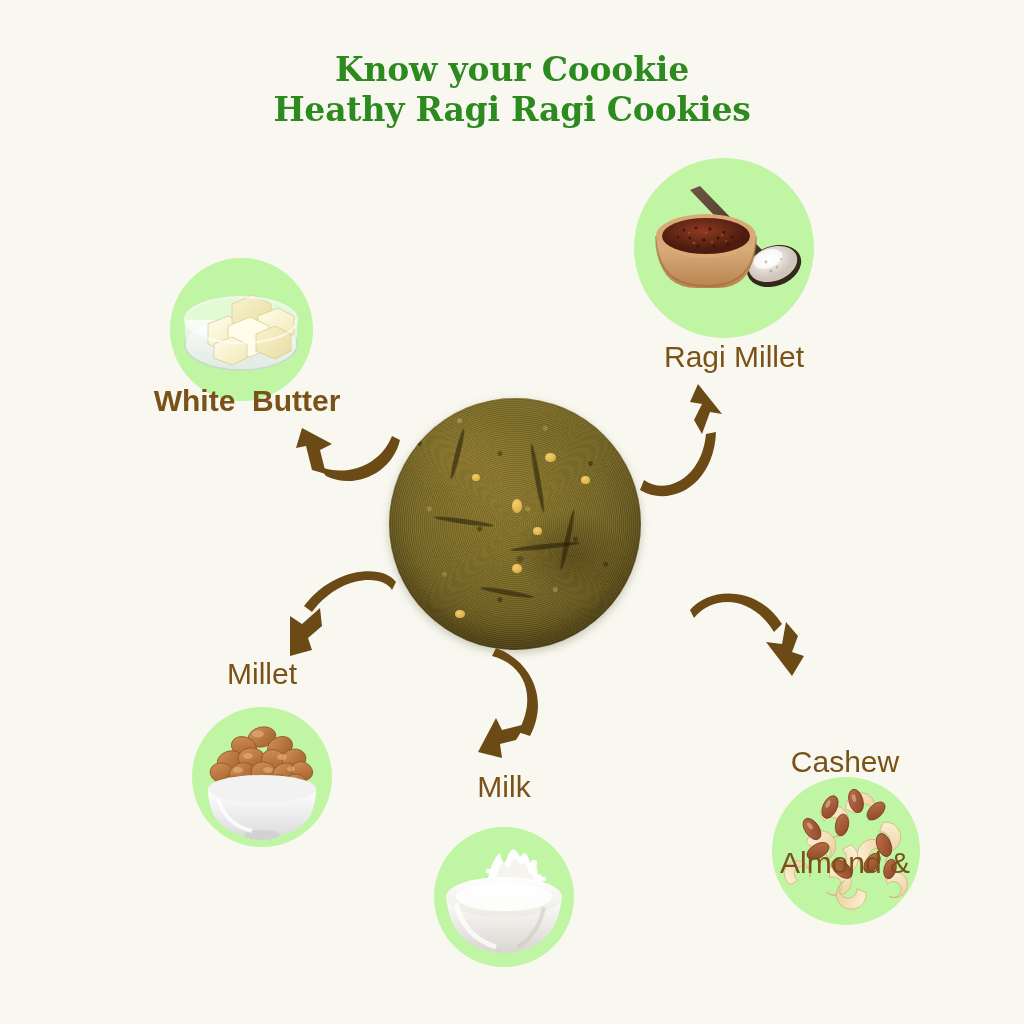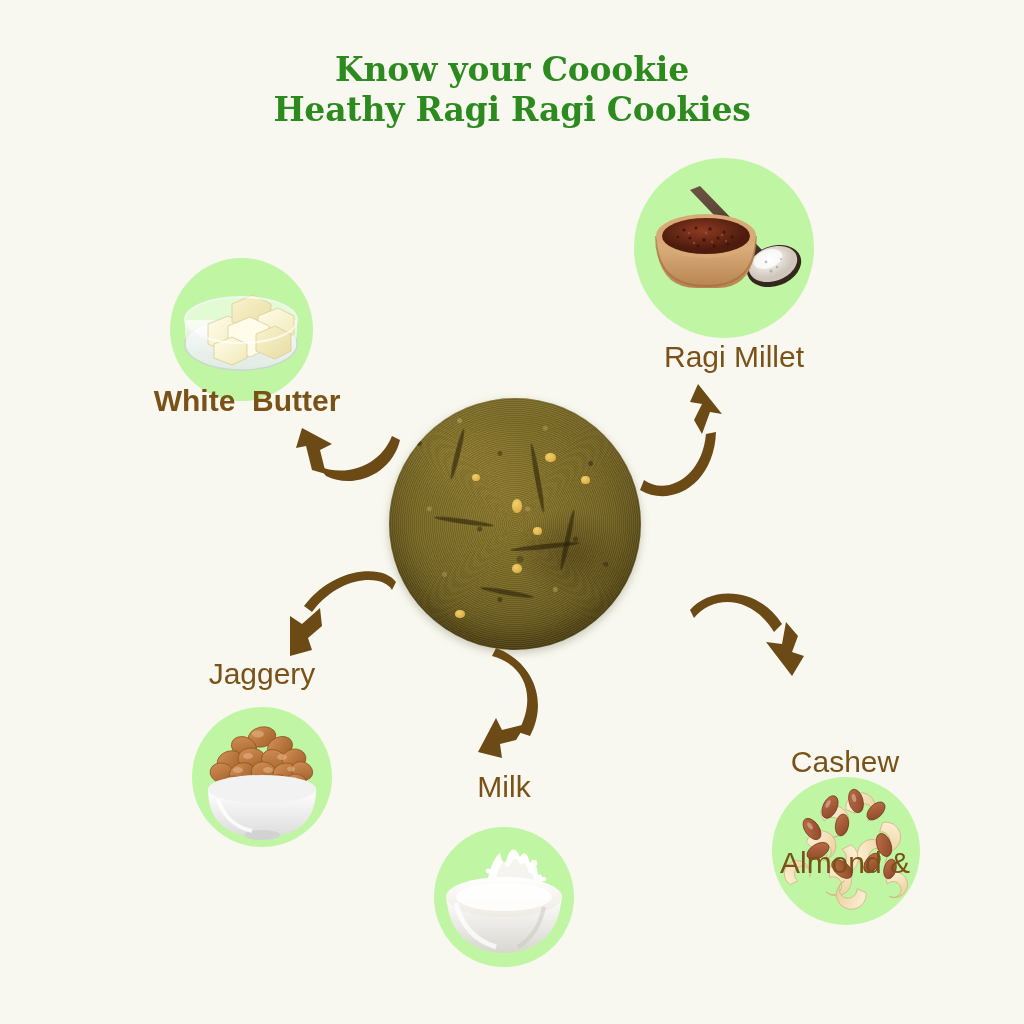--- a/index.html
+++ b/index.html
@@ -294,21 +294,21 @@
           <ellipse cx="76" cy="63" rx="5" ry="3"></ellipse>
             <ellipse cx="99" cy="62" rx="4" ry="2.5"></ellipse>
         </g>
 
         <path d="M16 82 Q16 130 70 130 Q124 130 124 82 Z" fill="url(#whiteBowl)"></path>
         <ellipse cx="70" cy="82" rx="54" ry="14" fill="#F2F2F2"></ellipse>
         <ellipse cx="70" cy="128" rx="18" ry="5" fill="#D2D2D2"></ellipse>
         <path d="M26 92 Q34 118 60 124" fill="none" stroke="#FFFFFF" stroke-width="4" opacity="0.8"></path>
       </svg>
     </div>
-    <div class="label" style="left:132px;top:657px;width:260px;">Jaggery</div>
+    <div class="label" style="left:132px;top:657px;width:260px;">Millet</div>
   </div>
 
   <div class="node">
     <div class="bubble" style="left:434px;top:827px;width:140px;height:140px;">
       <svg class="art" viewBox="0 0 140 140">
         <defs>
           <linearGradient id="milkBowlG" x1="0" y1="0" x2="0" y2="1">
             <stop offset="0" stop-color="#FFFFFF"></stop>
               <stop offset="1" stop-color="#D8D6CF"></stop>
           </linearGradient>

